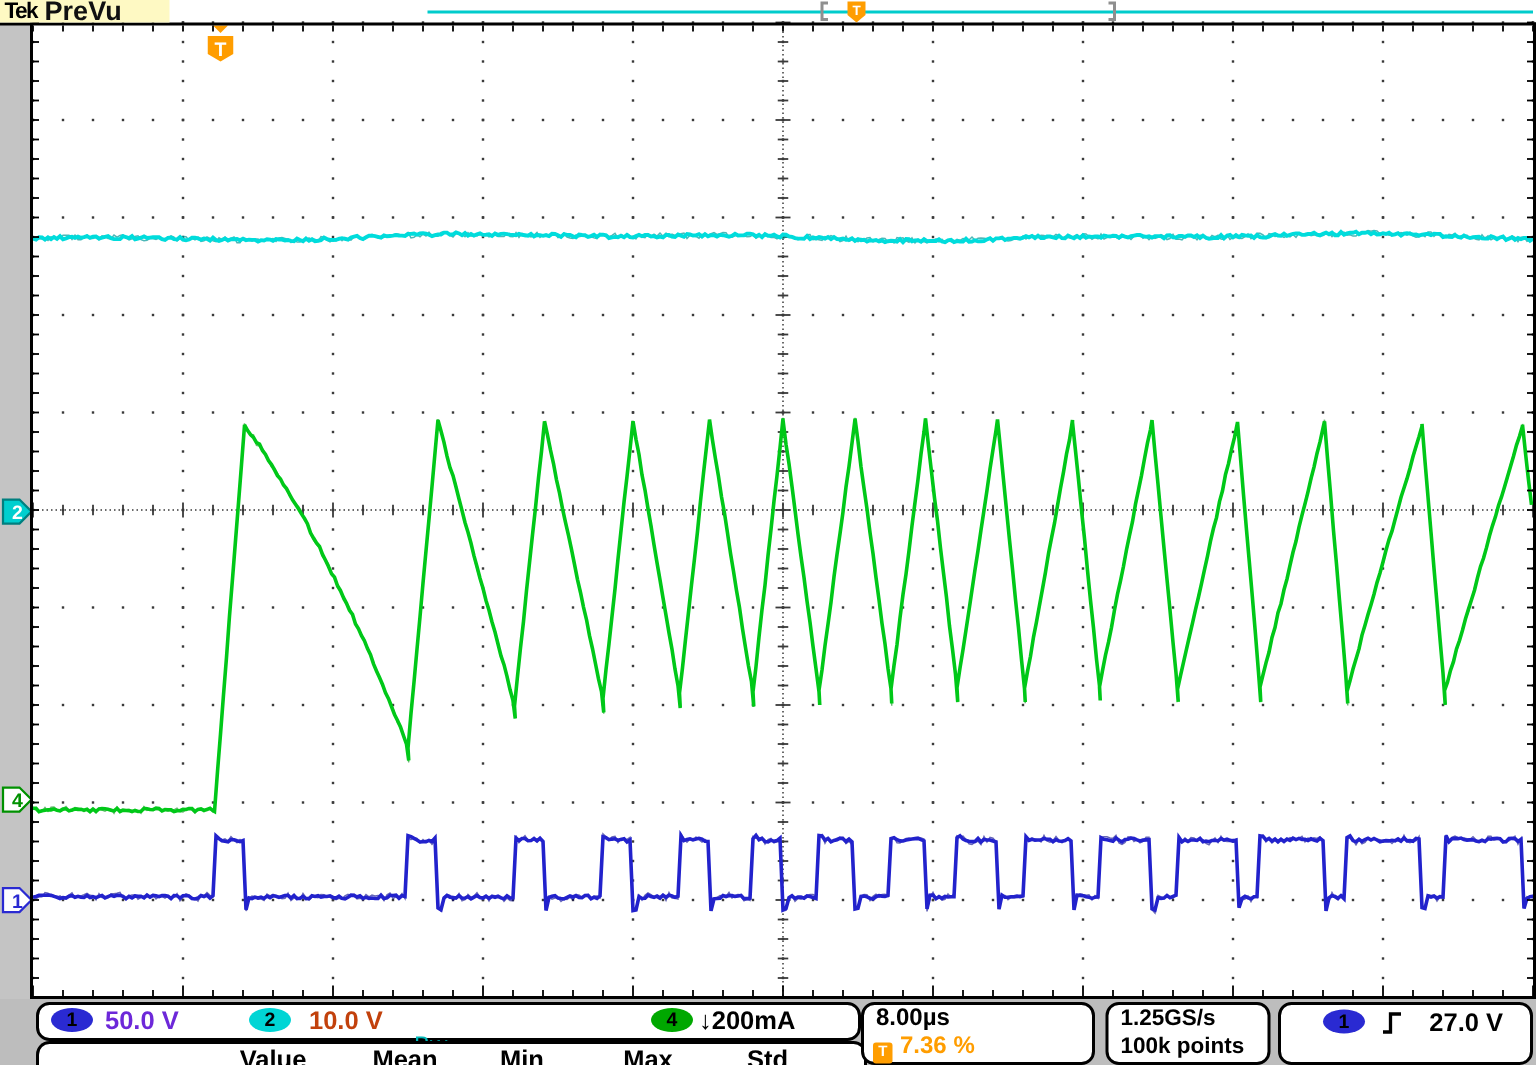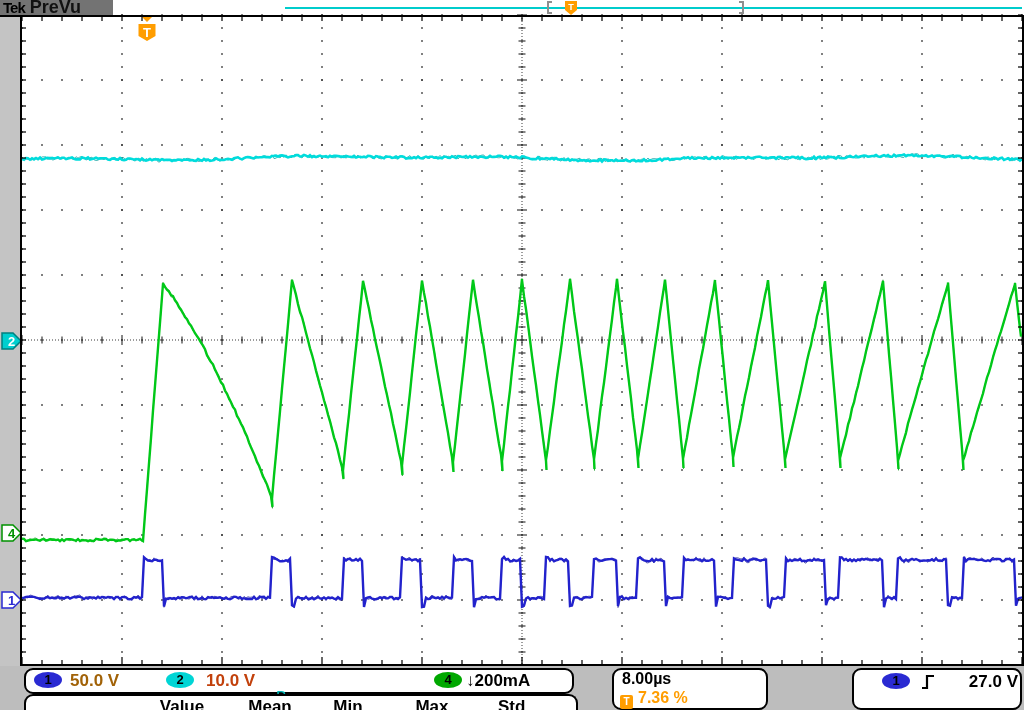--- a/index.html
+++ b/index.html
@@ -1,46 +1,46 @@
 <!DOCTYPE html>
 <html><head>
 <meta charset="utf-8">
 <style>
   html,body{margin:0;padding:0;background:#666;}
   .screen{position:relative;width:1024px;height:710px;background:#fff;overflow:hidden;
           font-family:"Liberation Sans","DejaVu Sans",sans-serif;}
   
   .topbar{position:absolute;left:0;top:0;width:1024px;height:15px;z-index:3;}
-  .brand{position:absolute;left:0;top:0;width:113px;height:15px;background:#737373;
+  .brand{position:absolute;left:0;top:0;width:113px;height:15px;background:#fef9c3;
          display:flex;align-items:center;}
   .tek{font-weight:bold;font-size:15px;letter-spacing:-1px;color:#000;margin-left:3px;}
   .mode{font-weight:bold;font-size:18px;color:#111;margin-left:5px;text-align:right;}
   #recview{position:absolute;left:0;top:0;width:1024px;height:16px;}
   
   #plot{position:absolute;left:0;top:0;z-index:1;}
   
   .statusbar{position:absolute;left:0;top:666px;width:1024px;height:44px;background:#bdbdbd;z-index:3;}
   .sbox{position:absolute;background:#fff;border:2px solid #000;border-radius:9px;}
   .box-ch{left:24px;top:2px;width:546px;height:22px;}
   .box-meas{left:24px;top:28px;width:550px;height:22px;border-radius:9px 9px 0 0;border-bottom:none;}
-  .box-h{left:612px;top:2px;width:152px;height:38px;}
+  .box-h{left:574px;top:2px;width:152px;height:38px;}
   .box-acq{left:737px;top:2px;width:106px;height:38px;}
   .box-trig{left:852px;top:2px;width:166px;height:38px;}
   .badge{position:absolute;width:28px;height:16px;border-radius:50%;text-align:center;
          font-weight:bold;font-size:13px;line-height:16px;color:#000;}
   .chscale{position:absolute;font-weight:bold;font-size:17px;top:1px;}
   .bw{position:absolute;font-weight:normal;font-size:16px;top:19px;}
   .line1{position:absolute;left:8px;top:0px;font-weight:bold;font-size:16px;color:#000;}
   .line2{position:absolute;left:8px;top:19px;font-weight:bold;font-size:16px;color:#000;}
   .trigpos{position:absolute;left:6px;top:19px;color:#ff9d00;font-weight:bold;font-size:16px;}
   .trigicon{display:inline-block;width:13px;height:14px;background:#ff9d00;border-radius:2px;
             color:#fff;font-size:10px;font-weight:bold;text-align:center;line-height:14px;
             vertical-align:-2px;margin-right:5px;}
   .mhdr{position:absolute;top:1px;transform:translateX(-50%);font-weight:bold;font-size:17px;color:#000;}
-  .triglevel{position:absolute;right:2px;top:2px;font-weight:bold;font-size:17px;color:#000;}
+  .triglevel{position:absolute;right:18px;top:2px;font-weight:bold;font-size:17px;color:#000;}
   .slopeicon{position:absolute;left:66px;top:4px;}
 </style>
 </head>
 <body>
 
 <div class="screen">
 
   <svg id="plot" width="1024" height="668">
       <rect x="0" y="15" width="22" height="653" fill="#c4c4c4"></rect>
       <rect x="1022" y="15" width="2" height="653" fill="#c4c4c4"></rect>
@@ -2068,21 +2068,21 @@
     <div class="brand">
       <span class="tek">Tek</span>
       <span class="mode">PreVu</span>
     </div>
   </div>
 
   <div class="statusbar">
 
     <div class="sbox box-ch">
       <span class="badge" style="left:8px;top:2px;background:#2a2ad2;">1</span>
-      <span class="chscale" style="left:44px;color:#a16207;">50.0 V</span>
+      <span class="chscale" style="left:44px;color:#6d28d9;">50.0 V</span>
       <span class="badge" style="left:140px;top:2px;background:#00d5d5;">2</span>
       <span class="chscale" style="left:180px;color:#c2410c;">10.0 V</span>
       <span class="bw" style="left:250px;color:#00b8b8;">Bw</span>
       <span class="badge" style="left:408px;top:2px;background:#00a800;">4</span>
       <span class="chscale" style="left:440px;color:#000000;">↓200mA</span>
     </div>
 
     <div class="sbox box-meas" id="measrow">
         <span class="mhdr" style="left: 156px;">Value</span>
         <span class="mhdr" style="left: 244px;">Mean</span>
@@ -2091,20 +2091,24 @@
         <span class="mhdr" style="left: 498px;">Std Dev</span>
       </div>
 
     <div class="sbox box-h">
       <div class="line1">8.00µs</div>
       <div class="trigpos">
         <span class="trigicon">T</span><span>7.36 %</span>
       </div>
     </div>
 
+    <div class="sbox box-acq">
+      <div class="line1" style="font-size:15px;">1.25GS/s</div>
+      <div class="line2" style="font-size:15px;">100k points</div>
+    </div>
 
     <div class="sbox box-trig">
       <span class="badge" style="left:28px;top:3px;background:#2a2ad2;">1</span>
       <svg class="slopeicon" width="16" height="16">
         <path d="M2,14 H7 V2 H14" stroke="#000" stroke-width="2.2" fill="none"></path>
       </svg>
       <span class="triglevel">27.0 V</span>
     </div>
 
   </div>

